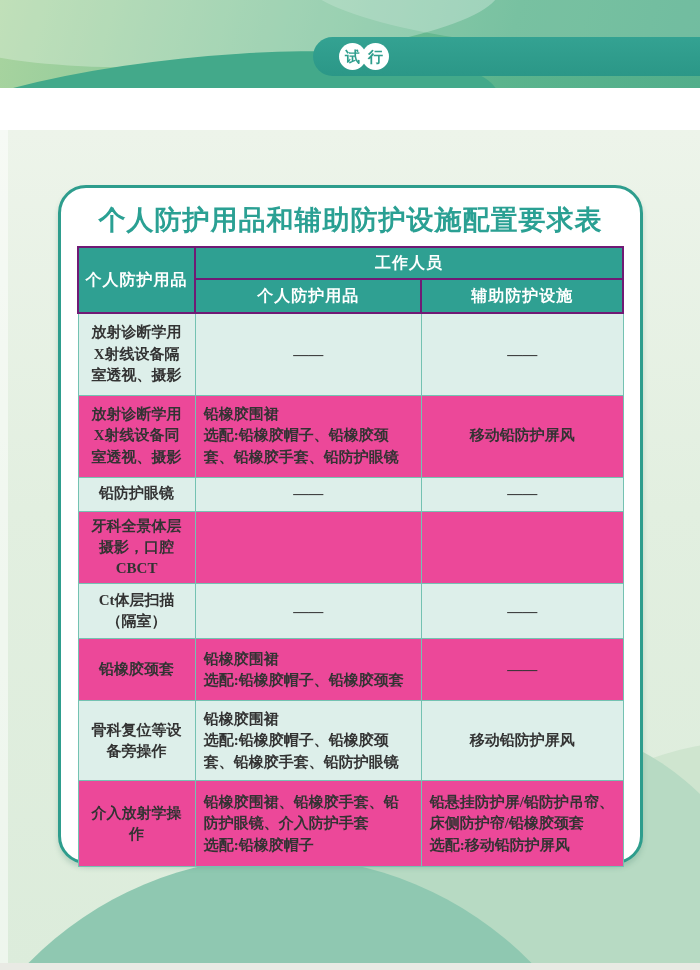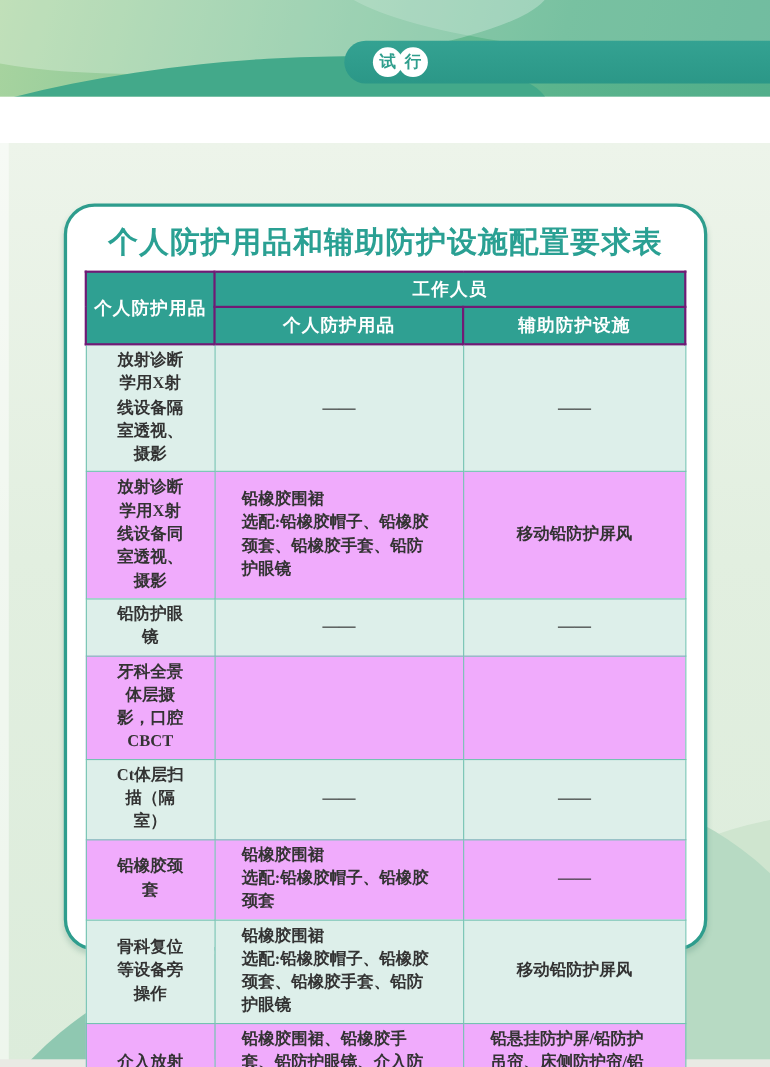--- a/index.html
+++ b/index.html
@@ -77,25 +77,25 @@
   table.req col.c3{width:37%;}
   table.req thead th{
     background:#2fa092;color:#ffffff;font-weight:bold;font-size:16px;
     border:2px solid #701a75;padding:3px 2px;text-align:center;
     font-family:"Liberation Sans", sans-serif;letter-spacing:1px;
   }
   table.req thead tr.h1 th{height:24px;}
   table.req thead tr.h2 th{height:26px;}
   table.req td{
     border:1px solid #74c2b2;color:#333333;font-size:15px;font-weight:bold;
-    padding:4px 24px;line-height:1.42;vertical-align:middle;
+    padding:4px 8px;line-height:1.42;vertical-align:middle;
     white-space:pre-line;box-sizing:border-box;
   }
   tr.row-teal td{background:#ddefea;}
-  tr.row-cream td{background:#f0abfc;}
+  tr.row-cream td{background:#ec4899;}
   td.ctr{text-align:center;}
   td.lft{text-align:left;padding-left:10px;margin-left:32px;}
   td.typ{text-align:center;padding:4px 6px;}
   tr.r1 td{height:82px;} tr.r2 td{height:82px;} tr.r3 td{height:34px;}
   tr.r4 td{height:70px;} tr.r5 td{height:55px;} tr.r6 td{height:62px;}
   tr.r7 td{height:80px;} tr.r8 td{height:86px;}
 </style>
 </head>
 <body>
 

